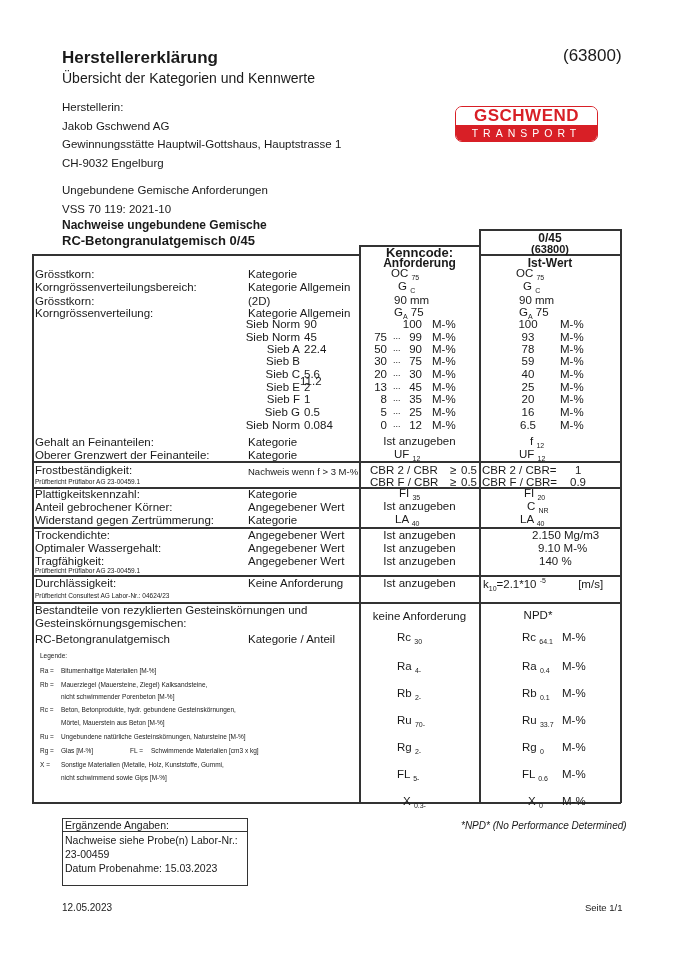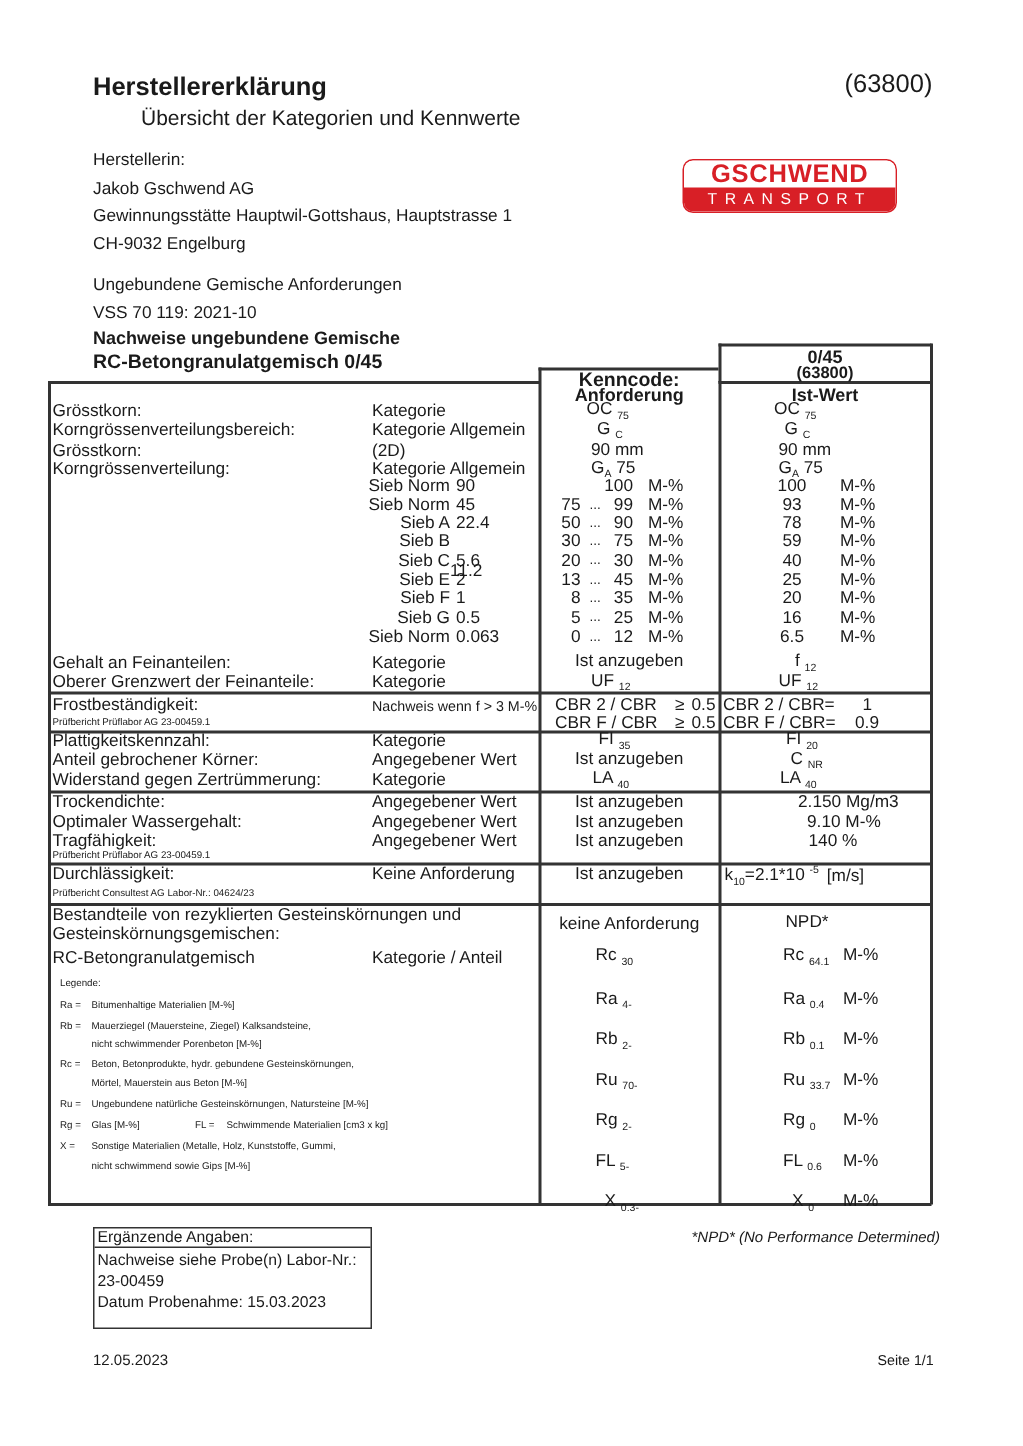--- a/index.html
+++ b/index.html
@@ -1,21 +1,21 @@
 <!DOCTYPE html>
 <html><head>
 <meta charset="utf-8">
 <style>
   * { box-sizing: border-box; margin: 0; padding: 0; }
   html, body { width: 682px; height: 964px; background: #ffffff; overflow: hidden; }
   body { position: relative; font-family: "Liberation Sans", sans-serif; color: #1a1a1a; }
   .abs { position: absolute; white-space: nowrap; }
   .title { left: 62px; top: 48px; font-size: 17px; font-weight: bold; }
   .docno { left: 563px; top: 46px; font-size: 17px; }
-  .subtitle { left: 62px; top: 70px; font-size: 14px; margin-left: 32px; }
+  .subtitle { left: 62px; top: 70px; font-size: 14px; }
   .addr { left: 62px; font-size: 11.5px; line-height: 18.5px; }
   .bold12 { font-weight: bold; font-size: 12px; }
   .bold13 { font-weight: bold; font-size: 13px; }
 
   .logo { left: 455px; top: 106px; width: 143px; height: 36px; border: 1.5px solid #d81f26; border-radius: 7px; overflow: hidden; }
   .logo .top { height: 18px; background: #fff; color: #d81f26; font-weight: 900; font-size: 17px; text-align: center; line-height: 18px; letter-spacing: 0.5px; }
   .logo .bot { height: 16px; background: #d81f26; color: #fff; font-size: 10.5px; text-align: center; line-height: 16px; letter-spacing: 5px; }
 
   .line { position: absolute; background: #333; }
   .lbl { font-size: 11.5px; }
@@ -156,21 +156,21 @@
     <div class="abs lbl" style="left:560px; top:393px;">M-%</div>
     <div class="abs lbl" style="left:200px; top:406px; width:100px; text-align:right;">Sieb G</div>
     <div class="abs lbl" style="left:304px; top:406px;">0.5</div>
     <div class="abs lbl" style="left:360px; top:406px; width:27px; text-align:right;">5</div>
     <div class="abs lbl" style="left:393px; top:406px; font-size:9px;">...</div>
     <div class="abs lbl" style="left:400px; top:406px; width:22px; text-align:right;">25</div>
     <div class="abs lbl" style="left:432px; top:406px;">M-%</div>
     <div class="abs lbl" style="left:515px; top:406px; width:26px; text-align:center;">16</div>
     <div class="abs lbl" style="left:560px; top:406px;">M-%</div>
     <div class="abs lbl" style="left:200px; top:419px; width:100px; text-align:right;">Sieb Norm</div>
-    <div class="abs lbl" style="left:304px; top:419px;">0.063</div>
+    <div class="abs lbl" style="left:304px; top:419px;">0.084</div>
     <div class="abs lbl" style="left:360px; top:419px; width:27px; text-align:right;">0</div>
     <div class="abs lbl" style="left:393px; top:419px; font-size:9px;">...</div>
     <div class="abs lbl" style="left:400px; top:419px; width:22px; text-align:right;">12</div>
     <div class="abs lbl" style="left:432px; top:419px;">M-%</div>
     <div class="abs lbl" style="left:515px; top:419px; width:26px; text-align:center;">6.5</div>
     <div class="abs lbl" style="left:560px; top:419px;">M-%</div>
   </div>
 
 <div class="abs lbl" style="left:35px; top:436px;">Gehalt an Feinanteilen:</div>
 <div class="abs lbl" style="left:248px; top:436px;">Kategorie</div>
@@ -226,21 +226,21 @@
 <div class="abs lbl c" style="left:360px; top:555px; width:119px;">Ist anzugeben</div>
 <div class="abs lbl" style="left:539px; top:555px;">140 %</div>
 <div class="abs small" style="left:35px; top:567px;">Prüfbericht Prüflabor AG 23-00459.1</div>
 
 <div class="abs lbl" style="left:35px; top:577px;">Durchlässigkeit:</div>
 <div class="abs lbl" style="left:248px; top:577px;">Keine Anforderung</div>
 <div class="abs small" style="left:35px; top:592px;">Prüfbericht Consultest AG Labor-Nr.: 04624/23</div>
 <div class="abs lbl c" style="left:360px; top:577px; width:119px;">Ist anzugeben</div>
 <div class="abs lbl" style="left:483px; top:577px;">
   <span>k</span><span class="sub">10</span><span>=2.1*10</span> <sup style="font-size:7px;">-5</sup>
-  <span style="margin-left:2px;">[m/s]</span>
+  <span style="margin-left:29px;">[m/s]</span>
 </div>
 
 <div class="abs lbl" style="left:35px; top:604px;">Bestandteile von rezyklierten Gesteinskörnungen und</div>
 <div class="abs lbl" style="left:35px; top:617px;">Gesteinskörnungsgemischen:</div>
 <div class="abs lbl c" style="left:360px; top:610px; width:119px;">keine Anforderung</div>
 <div class="abs lbl c" style="left:480px; top:609px; width:116px;">NPD*</div>
 <div class="abs lbl" style="left:35px; top:633px;">RC-Betongranulatgemisch</div>
 <div class="abs lbl" style="left:248px; top:633px;">Kategorie / Anteil</div>
 
 <div class="abs legend" style="left:40px; top:652px;">Legende:</div>

